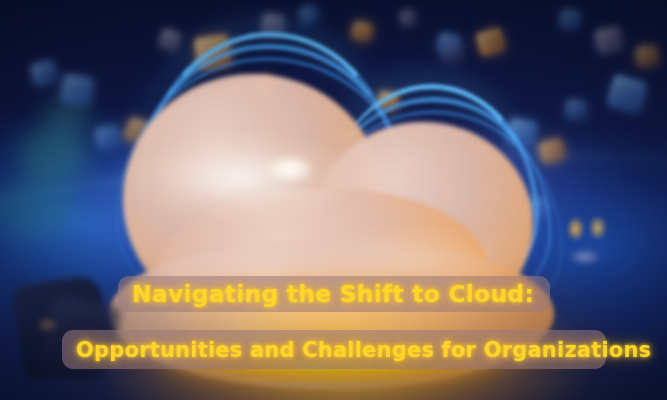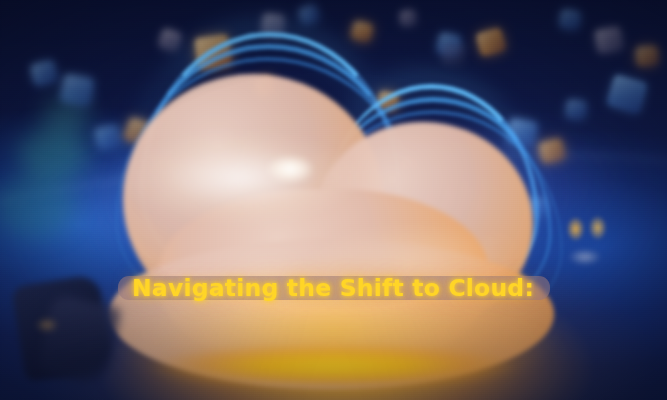--- a/index.html
+++ b/index.html
@@ -300,21 +300,21 @@
     align-items: center;
     background: rgba(150,120,128,0.56);
     border-radius: 11px;
     pointer-events: auto;
     backdrop-filter: blur(1px);
   }
   .banner-line1 {
     left: 118px;
     top: 276px;
     width: 432px;
-    height: 24px;
+    height: 36px;
     padding: 0 14px;
     box-sizing: border-box;
   }
   .banner-line2 {
     left: 62px;
     top: 330px;
     width: 544px;
     height: 39px;
     padding: 0 14px;
     box-sizing: border-box;
@@ -419,15 +419,18 @@
   <div class="glyph-cluster-2"></div>
 
   <div class="soft-focus"></div>
   <div class="grain"></div>
   <div class="bg-vignette"></div>
 
   <div class="title-block">
     <div class="banner banner-line1">
       <span class="title-text t1">Navigating the Shift to Cloud:</span>
     </div>
+    <div class="banner banner-line2">
+      <span class="title-text t2">Opportunities and Challenges for Organizations</span>
+    </div>
   </div>
 
 </div>
 
 </body></html>

